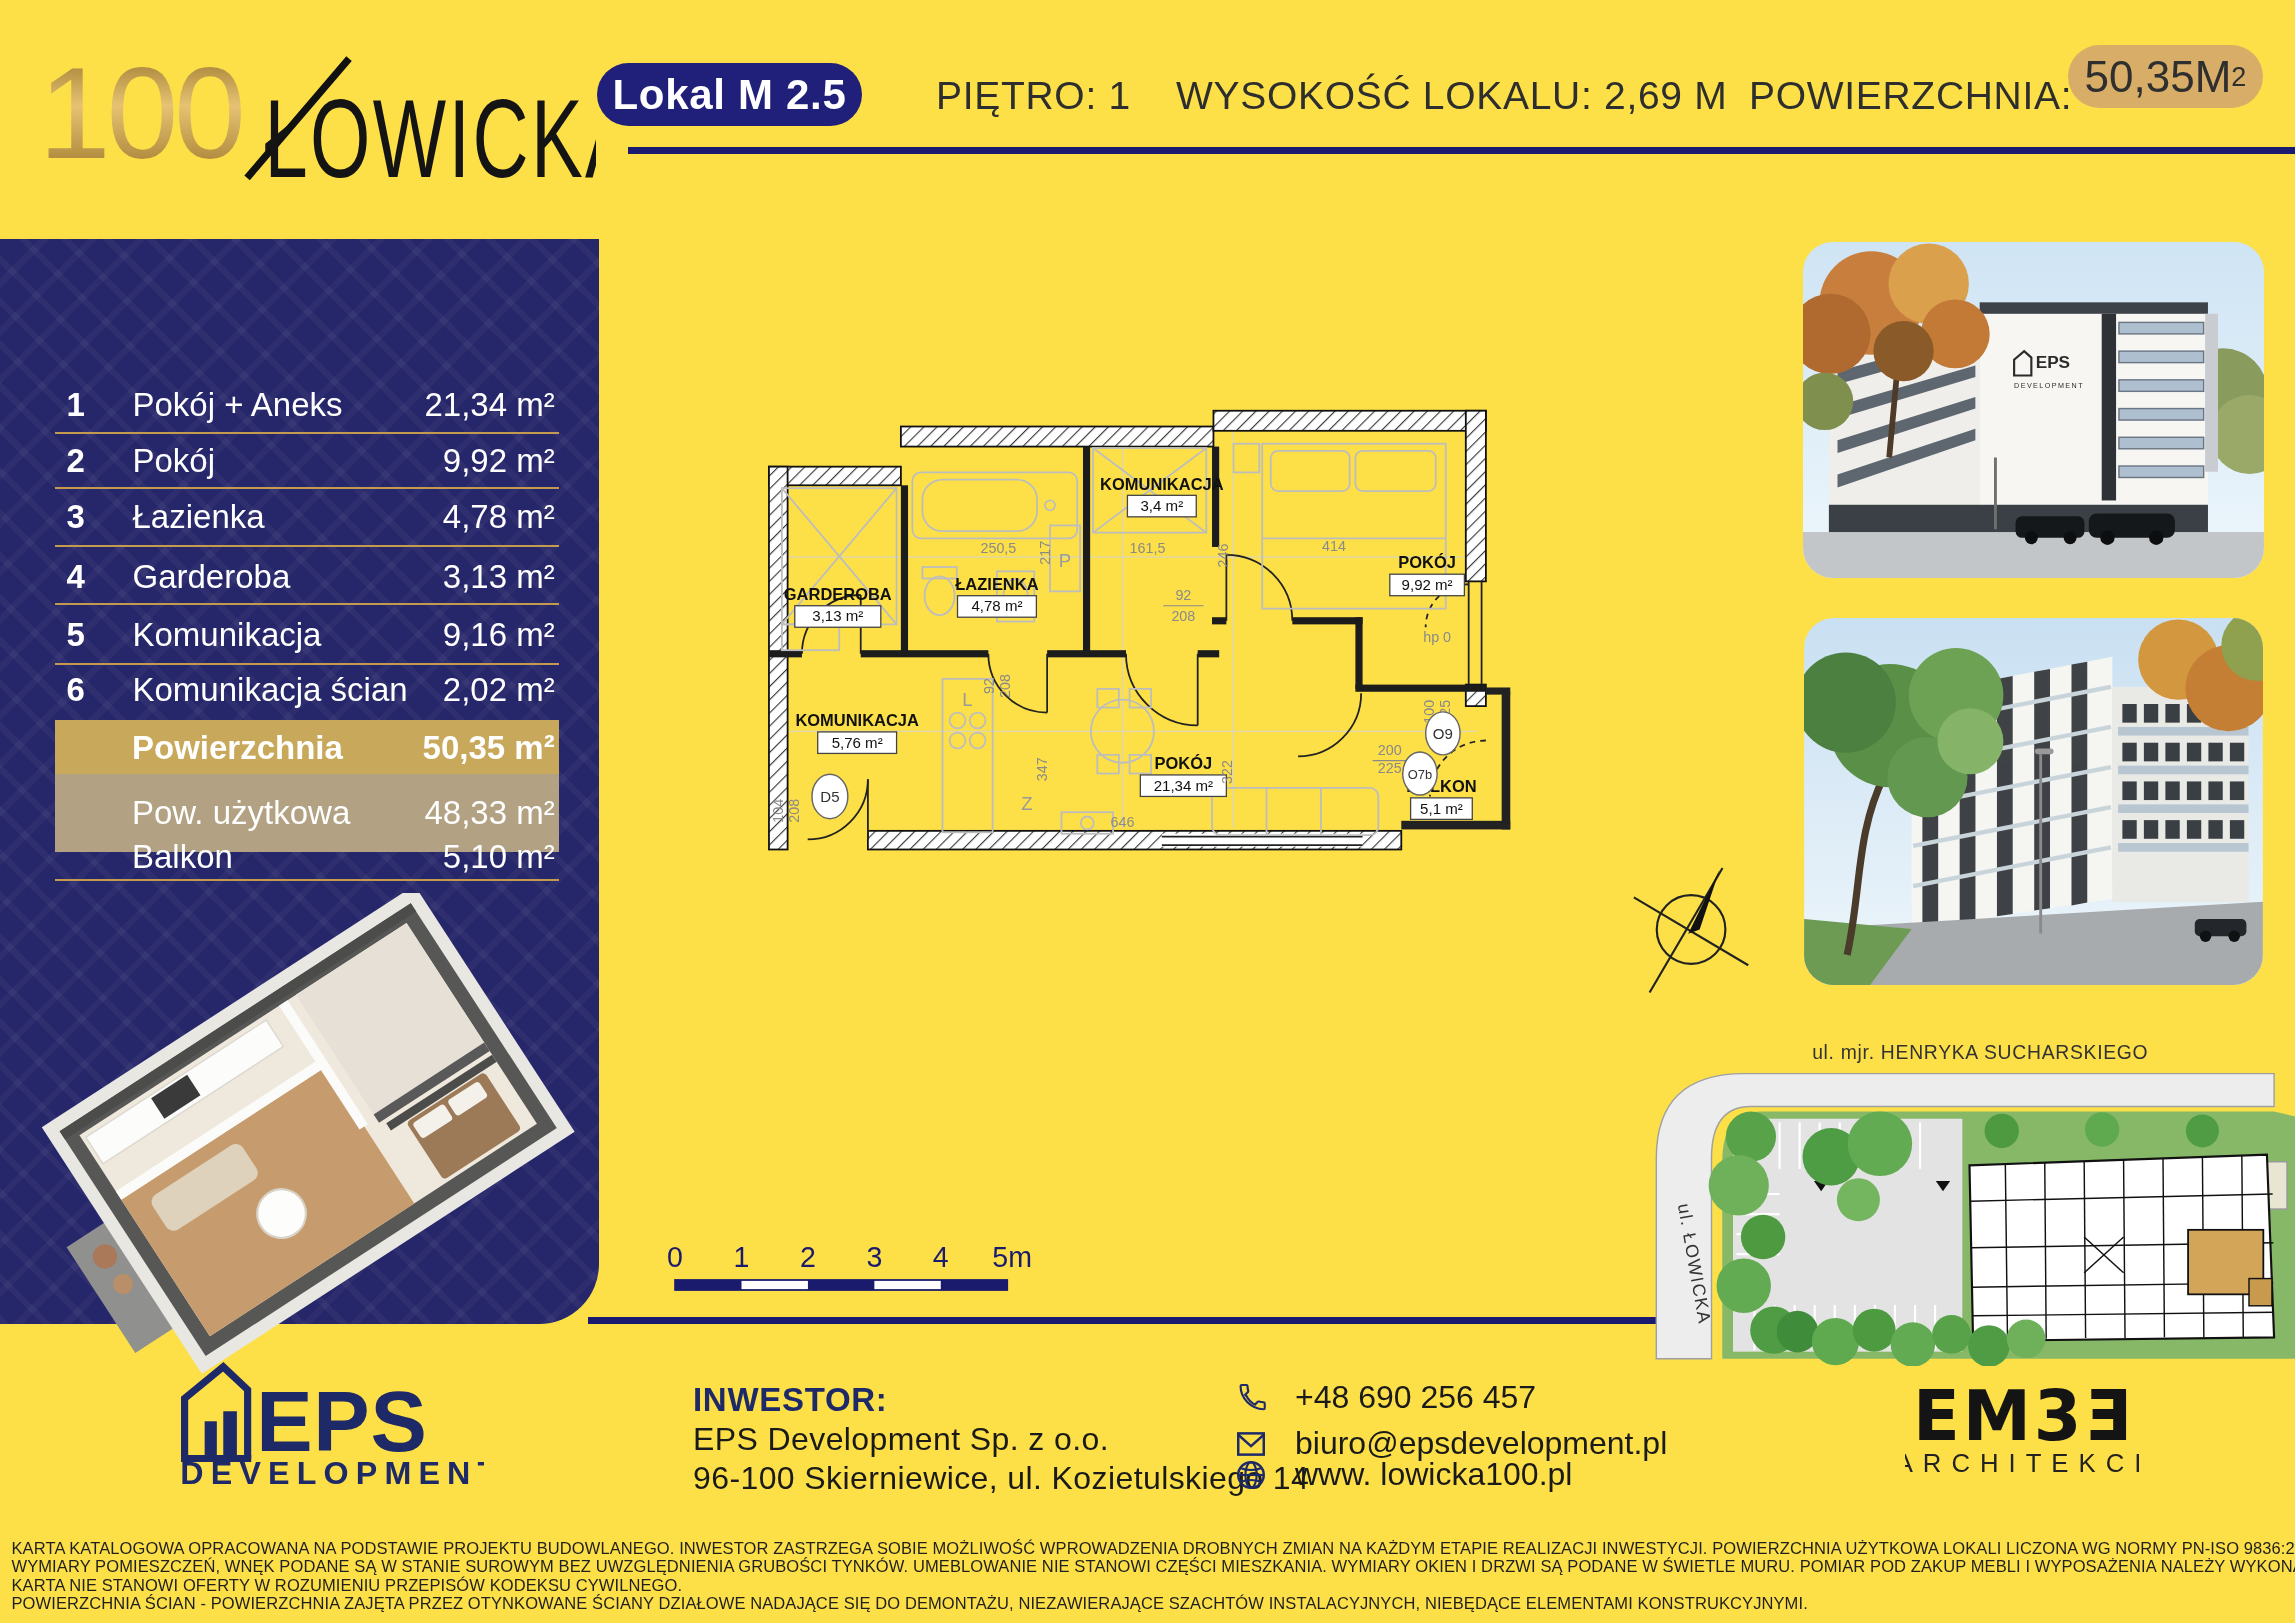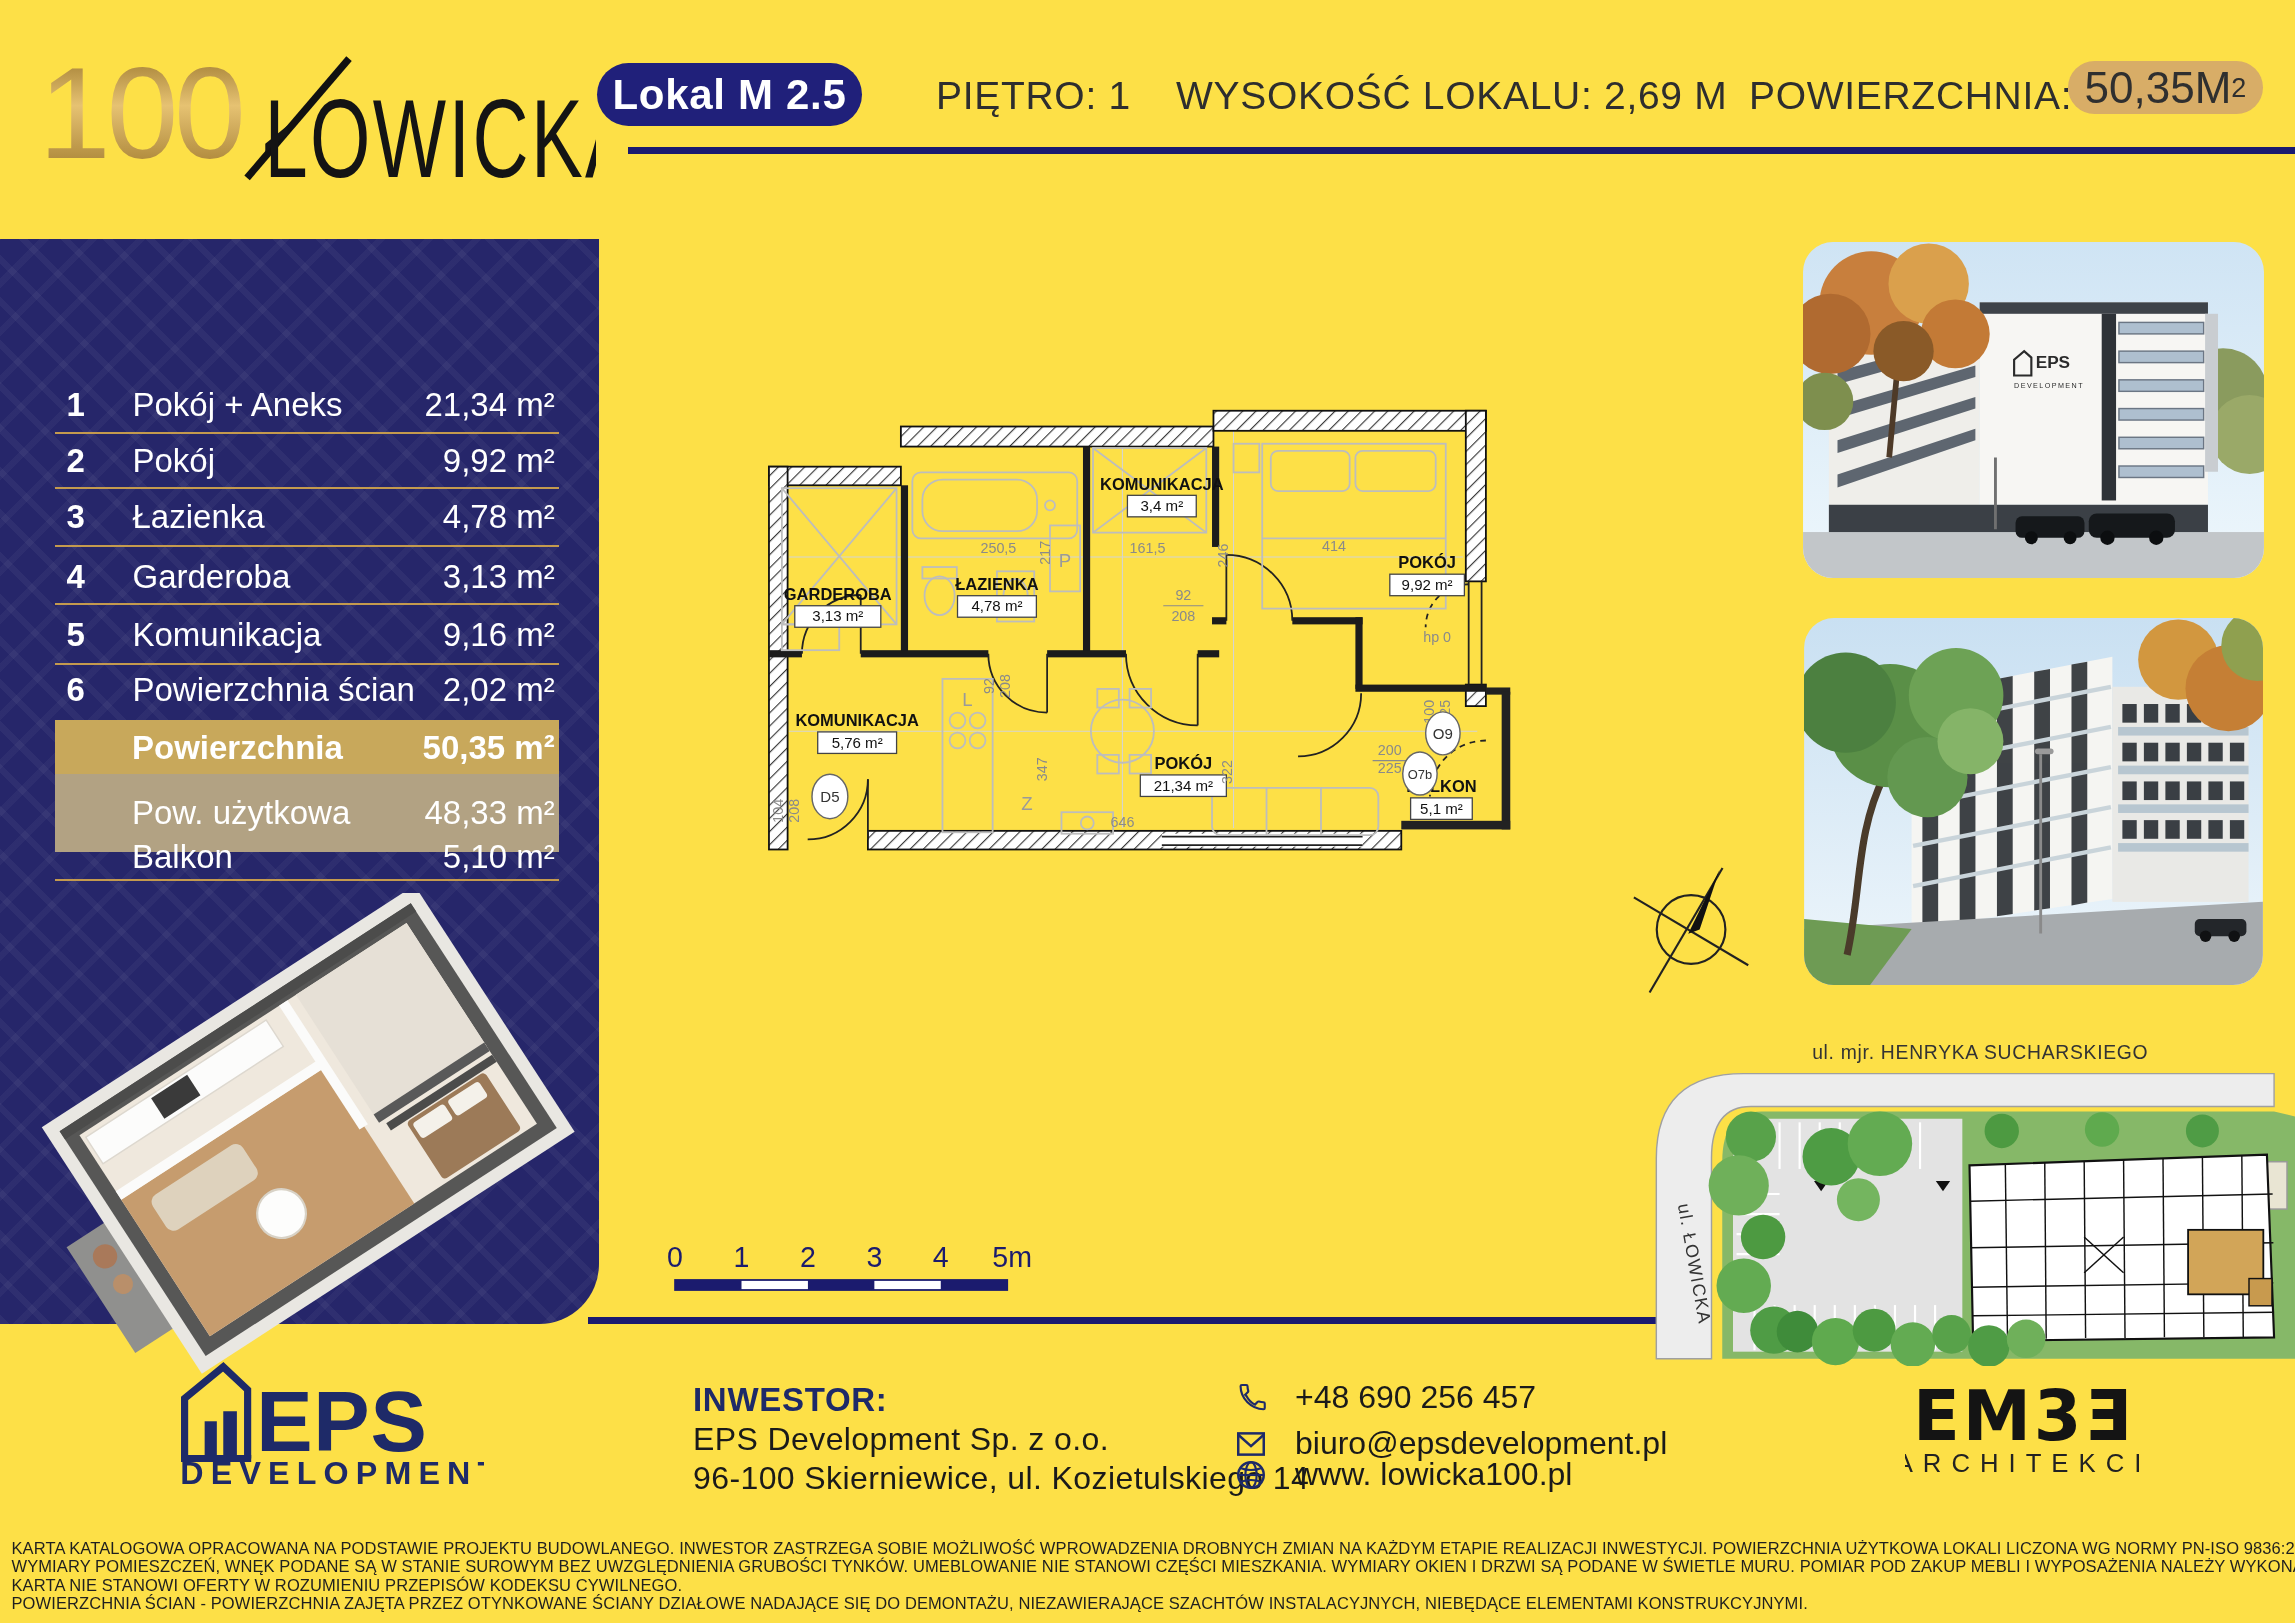--- a/index.html
+++ b/index.html
@@ -65,21 +65,21 @@
   </svg>
 
   <div class="abs pill pill-navy" style="left:597px;top:63px;width:265px;height:63px;">
     <span>Lokal M 2.5</span>
   </div>
 
   <div class="abs hdr-text" style="left:936px;top:74px;">PIĘTRO: 1</div>
   <div class="abs hdr-text" style="left:1176px;top:74px;">WYSOKOŚĆ LOKALU: 2,69 M</div>
   <div class="abs hdr-text" style="left:1749px;top:74px;">POWIERZCHNIA:</div>
 
-  <div class="abs pill pill-gold" style="left:2068px;top:61px;width:195px;height:53px;">
+  <div class="abs pill pill-gold" style="left:2068px;top:45px;width:195px;height:63px;">
     <span>50,35M</span>
       <sup>2</sup>
   </div>
 
   <div class="abs hdr-rule" style="left:628px;top:147px;width:1668px;"></div>
 
   <div class="abs panel">
 
     <div class="abs room-row" style="top:141px;">
       <span class="room-num">1</span>
@@ -111,21 +111,21 @@
 
     <div class="abs room-row" style="top:371px;">
       <span class="room-num">5</span>
       <span class="room-label">Komunikacja</span>
       <span class="room-area">9,16 m²</span>
     </div>
     <div class="abs gold-div" style="top:424px;"></div>
 
     <div class="abs room-row" style="top:426px;">
       <span class="room-num">6</span>
-      <span class="room-label">Powierzchnia ścian</span>
+      <span class="room-label">Komunikacja ścian</span>
       <span class="room-area">2,02 m²</span>
     </div>
 
     <div class="abs sumbar sum-gold" style="top:481px;height:55px;">
       <span class="room-label">Powierzchnia</span>
       <span class="room-area">50,35 m²</span>
     </div>
     <div class="abs sumbar sum-tan" style="top:535px;height:78px;">
       <span class="room-label">Pow. użytkowa</span>
       <span class="room-area">48,33 m²</span>

